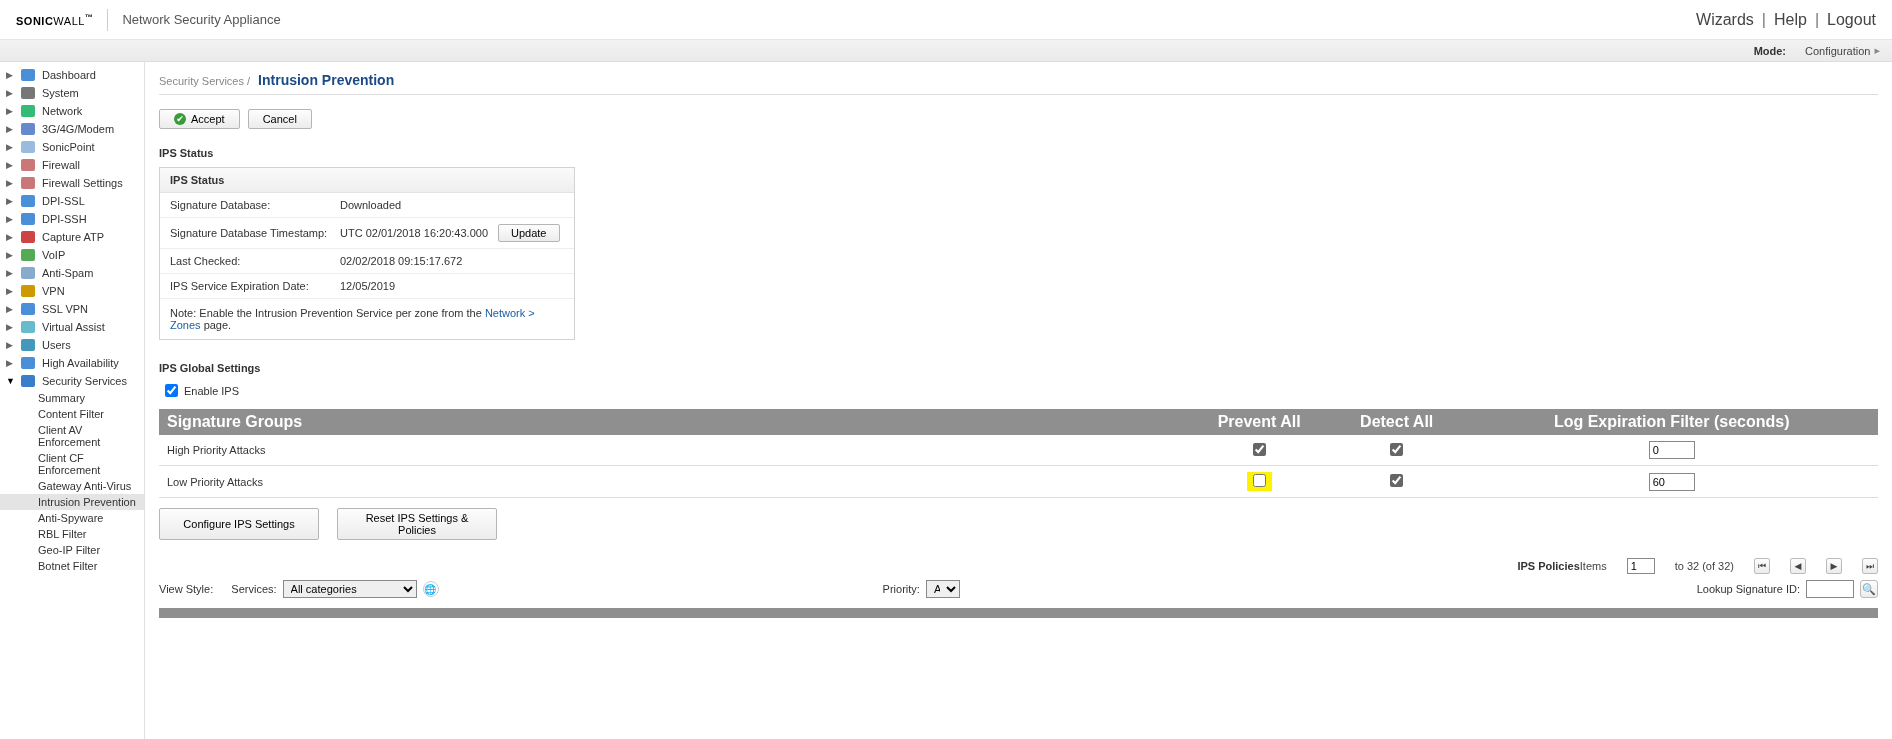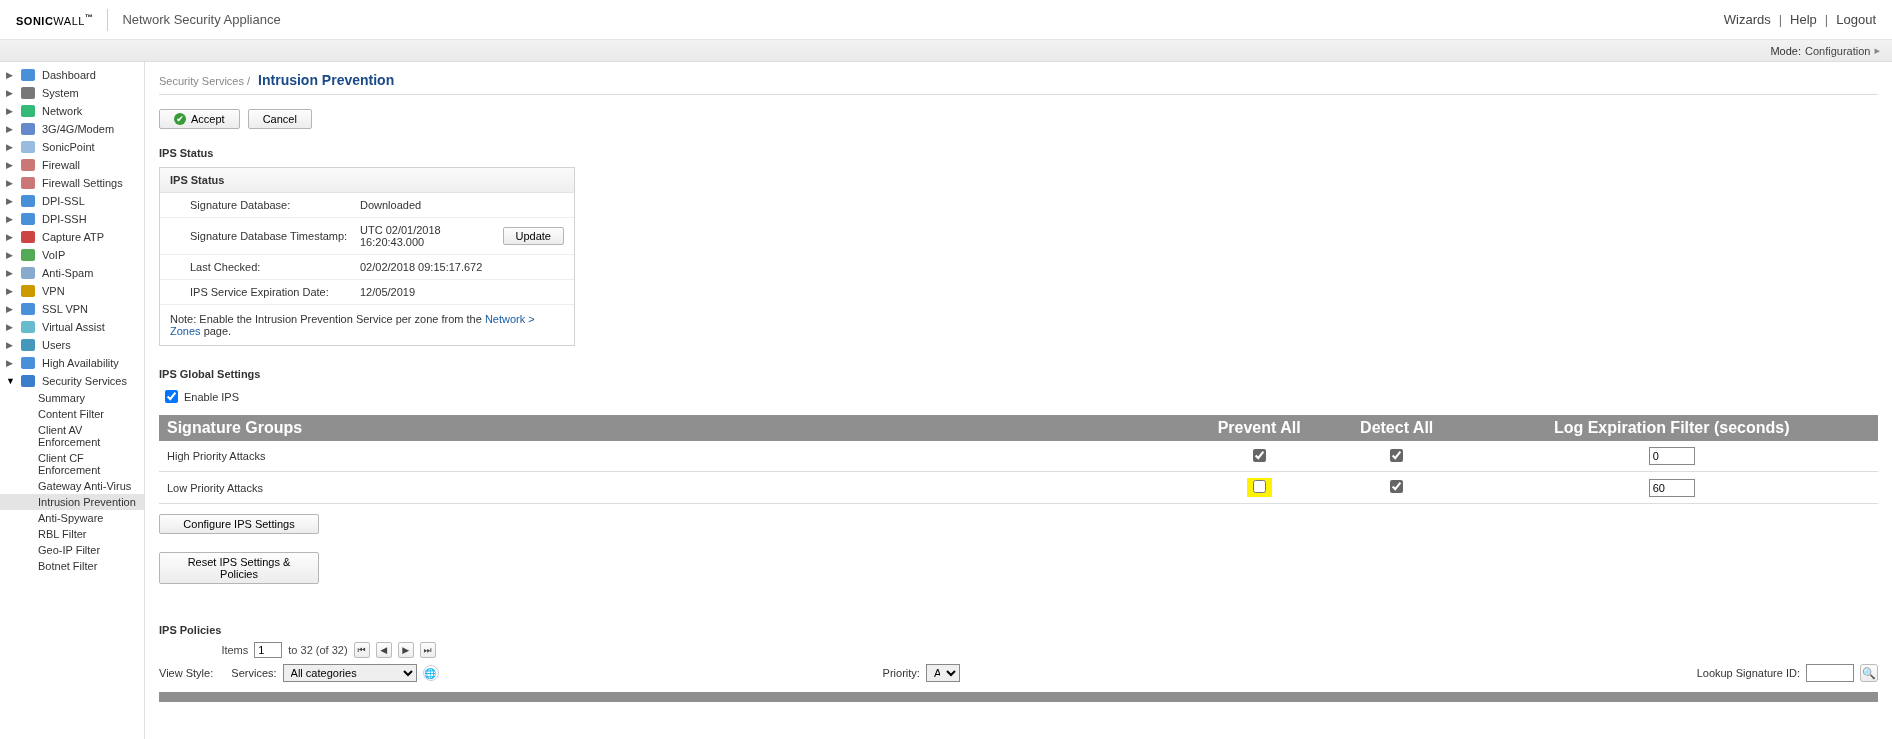--- a/index.html
+++ b/index.html
@@ -6,26 +6,26 @@
 body { font-family:Arial,Helvetica,sans-serif; font-size:11px; color:#333; background:#fff; width:1892px; }
 a { color:#1a5ea5; text-decoration:none; }
 
 
 .top-header { display:flex; align-items:center; justify-content:space-between; height:40px; padding:0 16px; border-bottom:1px solid #e5e5e5; }
 .top-header-left { display:flex; align-items:center; gap:14px; }
 .brand { font-weight:700; color:#000; letter-spacing:0.5px; }
 .brand .w { font-weight:400; }
 .v-div { width:1px; height:22px; background:#ccc; }
 .appliance { color:#555; font-size:13px; }
-.top-links { display:flex; align-items:center; gap:8px; color:#777; font-size:13px; }
+.top-links { display:flex; align-items:center; gap:8px; color:#777; font-size:16px; }
 .top-links a { color:#444; }
 
 
 .mode-bar { height:22px; background:linear-gradient(#f2f2f2,#eaeaea); border-bottom:1px solid #ddd; display:flex; justify-content:flex-end; align-items:center; padding-right:12px; font-size:11px; }
-.mode-bar .mode-lbl { font-weight:400; margin-right:4px; }
+.mode-bar .mode-lbl { font-weight:700; margin-right:19px; }
 .mode-bar .mode-val { color:#444; }
 .mode-bar .tri { margin-left:4px; color:#888; }
 
 
 .layout { display:flex; }
 .sidebar { width:145px; background:#fff; border-right:1px solid #e0e0e0; padding-top:4px; min-height:680px; }
 .sidebar ul { list-style:none; }
 .sidebar li { display:flex; align-items:center; gap:6px; padding:2px 4px 2px 6px; cursor:pointer; }
 .sidebar li .tri { font-size:9px; color:#666; width:8px; }
 .sidebar li .tri.open { color:#000; }
@@ -43,40 +43,40 @@
 .action-row { display:flex; gap:8px; margin-bottom:18px; }
 .btn { border:1px solid #b5b5b5; background:linear-gradient(#fdfdfd,#ececec); padding:3px 14px; border-radius:2px; font-size:11px; cursor:pointer; display:inline-flex; align-items:center; gap:5px; }
 .btn .ok { width:12px; height:12px; border-radius:50%; background:#3a9b3a; display:inline-flex; align-items:center; justify-content:center; color:#fff; font-size:9px; }
 
 .sect-head { font-weight:700; color:#333; margin:8px 0 8px; }
 
 .status-box { border:1px solid #d2d2d2; width:416px; }
 .status-box .sb-head { background:linear-gradient(#fafafa,#efefef); padding:6px 10px; font-weight:700; border-bottom:1px solid #e3e3e3; }
 .status-box .sb-row { display:flex; align-items:center; padding:6px 10px; border-bottom:1px solid #eee; }
 .status-box .sb-row:last-child { border-bottom:none; }
-.status-box .sb-label { flex:0 0 170px; color:#333;margin-left:20px; }
+.status-box .sb-label { flex:0 0 170px; color:#333; }
 .status-box .sb-val { flex:1; color:#333; }
 .status-box .sb-note { padding:8px 10px; }
 .status-box .sb-note .nlabel { font-weight:400;text-align:center; }
 
 .chk-row { display:flex; align-items:center; gap:6px; margin:10px 0 12px 6px; }
 
 .sig-table { width:100%; border-collapse:collapse; }
 .sig-table thead th { background:#8f8f8f; color:#fff; text-align:left; padding:4px 8px; font-weight:700; font-size:16px; }
 .sig-table thead th.c, .sig-table td.c { text-align:center; }
 .sig-table td { padding:6px 8px; border-bottom:1px solid #ddd; }
 .sig-table td input[type=text] { width:46px; border:1px solid #888; padding:2px 3px; font-size:11px; }
 .sig-table td input[type=checkbox] { accent-color:#666; }
 .highlight { background:#fff200; display:inline-block; padding:2px 6px; }
 
-.btn-row2 { display:flex; gap:18px; margin-top:10px;flex-direction:column; }
+.btn-row2 { display:flex; gap:18px; margin-top:10px; }
 .btn-wide { width:160px; text-align:center; justify-content:center; }
 
-.policies-bar { display:flex; justify-content:flex-start; align-items:center; margin:18px 0 6px; }
-.items-bar { display:flex; align-items:center; gap:6px; font-size:11px; color:#444;margin-top:40px; }
+.policies-bar { display:flex; justify-content:flex-end; align-items:center; margin:18px 0 6px; }
+.items-bar { display:flex; align-items:center; gap:20px; font-size:11px; color:#444; }
 .pager-btn { width:16px; height:16px; border:1px solid #bbb; background:linear-gradient(#fdfdfd,#ececec); font-size:9px; display:inline-flex; align-items:center; justify-content:center; cursor:pointer; border-radius:2px; }
 .items-bar input[type=text] { width:28px; border:1px solid #888; padding:1px 3px; font-size:11px; text-align:left; }
 
 .filters-row { display:flex; align-items:center; gap:10px; margin-top:6px; }
 .filters-row .grp { display:flex; align-items:center; gap:6px; }
 .filters-row select { border:1px solid #888; padding:1px 3px; font-size:11px; }
 .filters-row .globe { width:16px; height:16px; border:1px solid #ccc; border-radius:50%; display:inline-flex; align-items:center; justify-content:center; color:#8aa; font-size:10px; cursor:pointer; }
 .lookup-grp { margin-left:auto; display:flex; align-items:center; gap:6px; }
 .lookup-grp input[type=text] { width:48px; border:1px solid #888; padding:2px 3px; font-size:11px; }
 .lookup-grp .srch { width:18px; height:18px; border:1px solid #bbb; border-radius:3px; background:linear-gradient(#fdfdfd,#ececec); display:inline-flex; align-items:center; justify-content:center; font-size:11px; cursor:pointer; }

